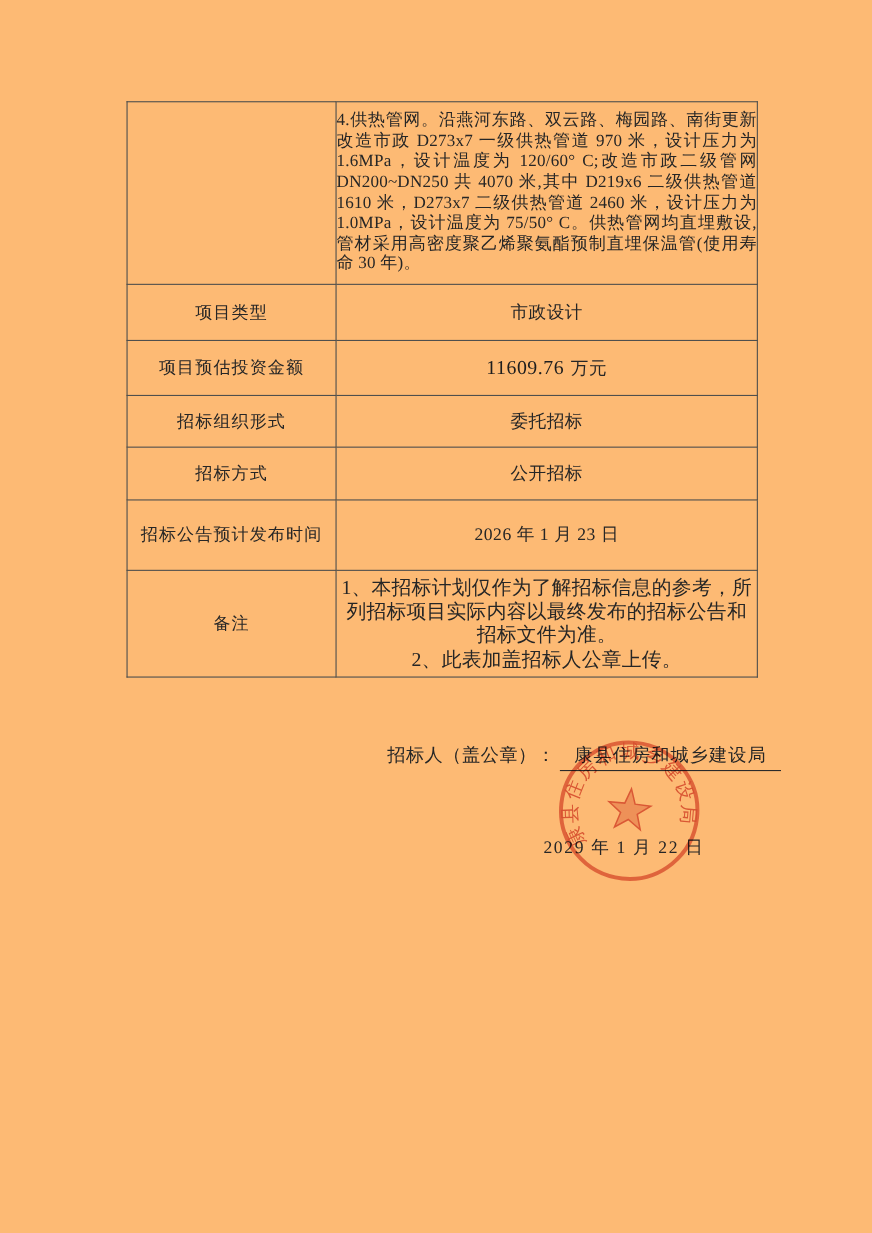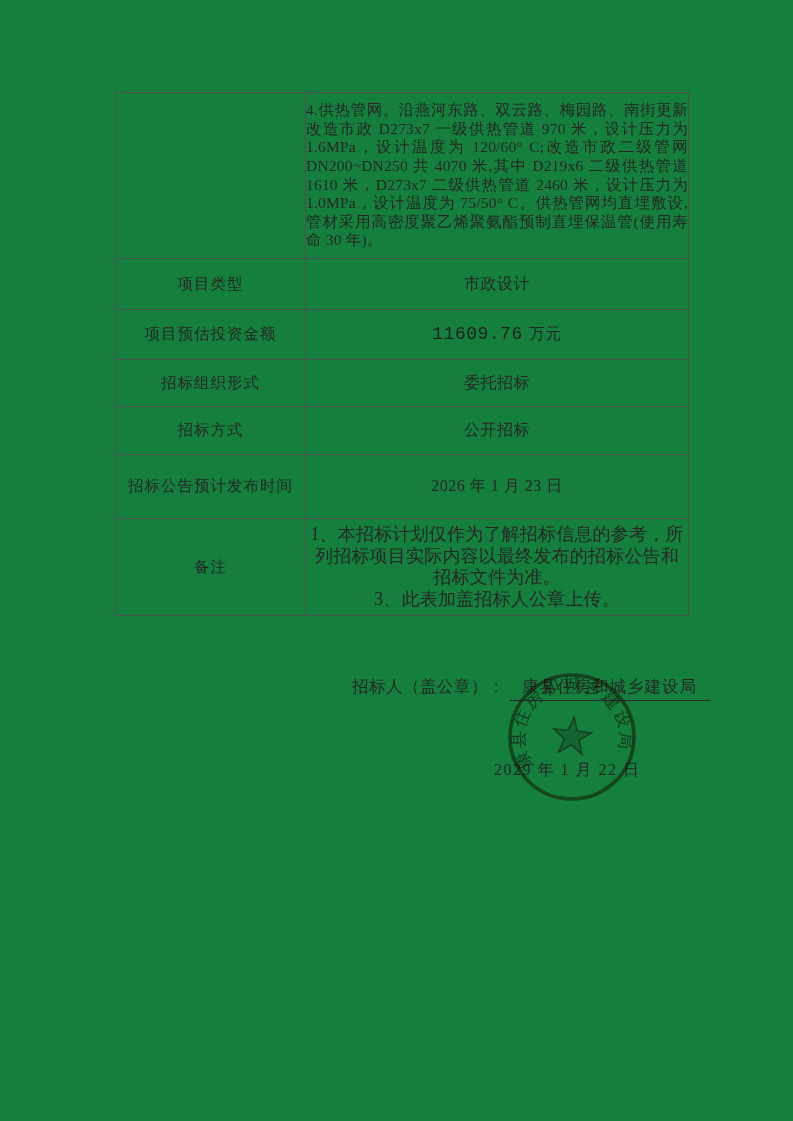--- a/index.html
+++ b/index.html
@@ -6,21 +6,21 @@
   body {
     width: 793px; height: 1121px;
     background: #fdfdfb;
     font-family: "Liberation Serif", serif;
     color: #262626;
     position: relative;
     overflow: hidden;
   }
   .page {
     position: absolute; inset: 0;
-    background: #15803d;
+    background: #fdba74;
   }
   
   table.doc-table {
     position: absolute; left: 115px; top: 92px;
     width: 574px;
     border-collapse: collapse;
     table-layout: fixed;
   }
   table.doc-table td {
     border: 1.6px solid #4f4f4d;
@@ -50,21 +50,21 @@
   }
   td.remark-cell {
     padding: 7px 10px 7px 12px;
     font-size: 18px;
     line-height: 21.5px;
     text-align: center;
     vertical-align: top;
     letter-spacing: 0.2px;
   }
   .amount-number {
-    font-family: Liberation Mono, monospace;
+    font-family: Liberation Serif, serif;
     font-size: 18px;
     letter-spacing: 0.5px;
     color: #1e1e1e;
   }
   .amount-unit { font-size: 16px; margin-left: 6px; }
   
   .sig-line {
     position: absolute; left: 352px; top: 676px;
     font-size: 16.5px; letter-spacing: 0.5px;
     white-space: nowrap;
@@ -120,21 +120,21 @@
       <td class="value-cell">公开招标</td>
     </tr>
     <tr style="height:64px;margin-top:48px;">
       <td class="label-cell">招标公告预计发布时间</td>
       <td class="value-cell">2026 年 1 月 23 日</td>
     </tr>
     <tr style="height:97px;">
       <td class="label-cell">备注</td>
       <td class="remark-cell">
         <div>1、本招标计划仅作为了解招标信息的参考，所列招标项目实际内容以最终发布的招标公告和招标文件为准。</div>
-        <div>3、此表加盖招标人公章上传。</div>
+        <div>2、此表加盖招标人公章上传。</div>
       </td>
     </tr>
   </tbody>
     </table>
 
   <div class="sig-line">
     <span>招标人（盖公章）：</span><span class="sig-name">康县住房和城乡建设局</span>
   </div>
 
   <div class="sig-date">2029 年 1 月 22 日</div>

